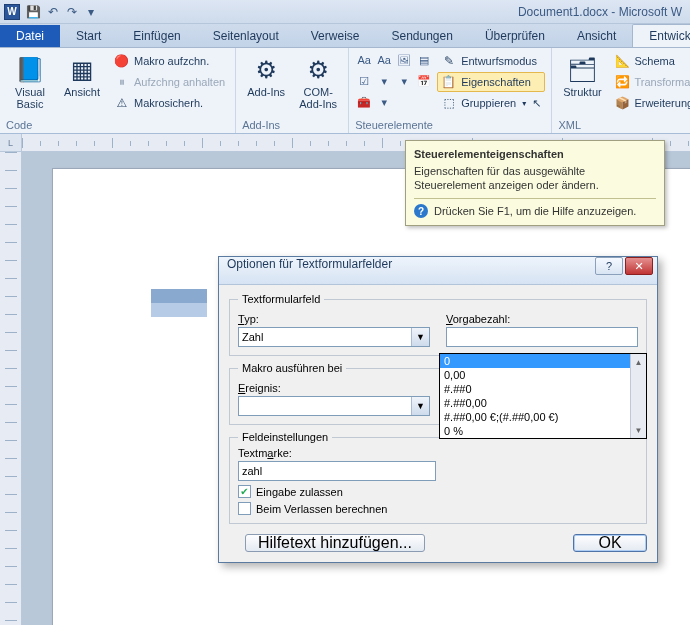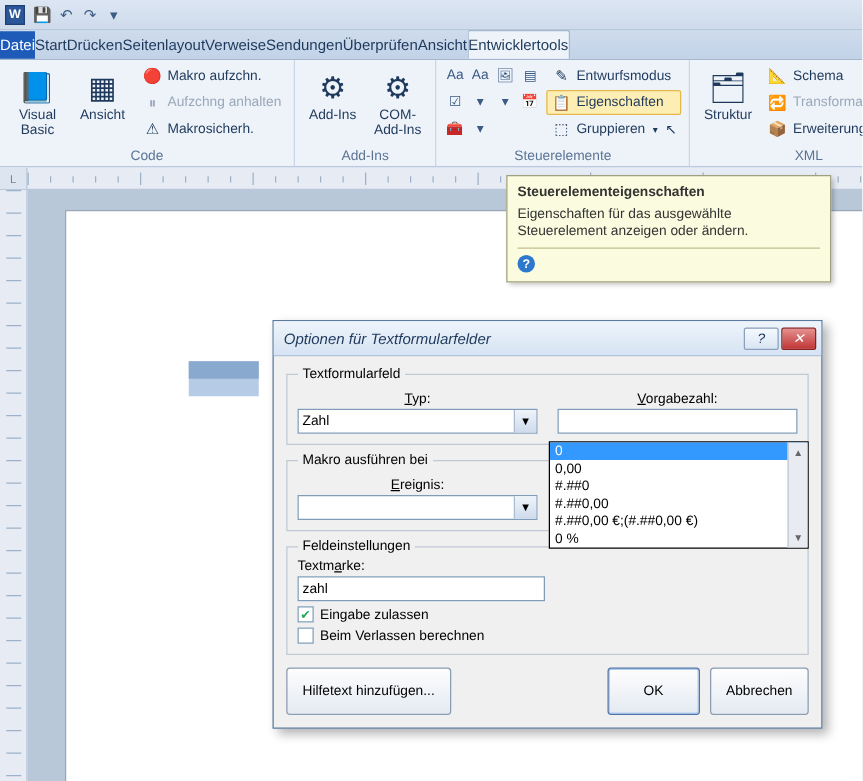--- a/index.html
+++ b/index.html
@@ -41,21 +41,21 @@
 
   
   .tabs {
     display: flex;
     background: linear-gradient(#cedbec, #c2d3e8);
     border-bottom: 1px solid #a4b7ce;
     height: 24px;
     align-items: flex-end;
   }
   .tab {
-    padding: 4px 0;
+    padding: 4px 16px;
     font-size: 12px;
     color: #1e395b;
     cursor: pointer;
     margin-top: 16px;
   }
   .tab.file {
     background: #1e5bb8;
     color: #fff;
     border-radius: 0;
   }
@@ -73,21 +73,21 @@
     border-bottom: 1px solid #a7bcd6;
     height: 86px;
   }
   .group {
     border-right: 1px solid #c9d7e8;
     padding: 3px 6px 1px 6px;
     display: flex;
     flex-direction: column;
   }
   .group-body { display:flex; flex:1; align-items:flex-start; gap:4px; }
-  .group-label { text-align:center; color:#5c7494; font-size:11px; padding:1px 0; }
+  .group-label { text-align:left; color:#5c7494; font-size:11px; padding:1px 0; }
   .big-btn { display:flex; flex-direction:column; align-items:center; width:48px; padding:2px; cursor:pointer; color:#1e395b; border:1px solid transparent; border-radius:2px;}
   .big-btn .ic { width:32px; height:32px; display:flex; align-items:center; justify-content:center; font-size:24px; }
   .big-btn span.lbl { text-align:center; font-size:11px; line-height:12px; }
   .stack { display:flex; flex-direction:column; gap:1px; }
   .small-btn { display:flex; align-items:center; gap:4px; padding:1px 3px; color:#1e395b; cursor:pointer; font-size:11px; white-space:nowrap; border:1px solid transparent; border-radius:2px;}
   .small-btn.highlight { background:#fdeeb3; border:1px solid #e5b84e; }
   .small-btn .ic { width:16px; height:16px; display:flex; align-items:center; justify-content:center; font-size:12px; }
   .icon-row { display:flex; gap:2px; }
   .icon-row .ic { width:18px; height:18px; border:1px solid transparent; display:flex; align-items:center; justify-content:center; font-size:11px; color:#3b5a84; cursor:pointer;}
 
@@ -149,60 +149,60 @@
     width:440px;
     background:#f0f0f0;
     border:1px solid #5a7aa0;
     box-shadow: 4px 4px 8px rgba(0,0,0,0.3);
   }
   .dlg-title {
     height:28px;
     background: linear-gradient(#eef4fb, #d6e3f3);
     border-bottom:1px solid #b2c4da;
     display:flex;
-    align-items:center;
+    align-items:flex-start;
     padding:0 4px 0 8px;
     font-size:12px;
     color:#1e395b;
-    font-style:italic;
   }
   .dlg-title .wbtns { margin-left:auto; display:flex; gap:2px;}
   .dlg-title .wbtn { width:28px; height:18px; border:1px solid #8aa0bb; border-radius:2px; display:flex; align-items:center; justify-content:center; font-size:11px; background:linear-gradient(#f5f9ff,#d9e5f3); cursor:pointer;}
   .dlg-title .wbtn.close { background:linear-gradient(#e59090,#c13535); color:#fff; border-color:#8b2020;}
   .dlg-body { padding:8px 10px 10px 10px; font-size:11px; color:#000;}
   fieldset { border:1px solid #c0c8d4; margin:0 0 6px 0; padding:4px 8px 8px 8px;}
   legend { padding:0 4px; }
-  .row { display:flex; gap:16px; margin-top:4px;text-align:center;}
+  .row { display:flex; gap:16px; margin-top:4px;}
   .col { flex:1; display:flex; flex-direction:column; gap:2px;}
   .lbl { text-decoration: none; }
   .lbl u { text-decoration: underline; }
   .combo, .txt {
     height:20px;
     border:1px solid #7f9db9;
     background:#fff;
     display:flex;
     align-items:center;
     padding:0 3px;
     position:relative;
   }
   .combo .arrow { position:absolute; right:0; top:0; width:18px; height:100%; background:linear-gradient(#f0f4fa,#cedbec); border-left:1px solid #a9bcd4; display:flex; align-items:center; justify-content:center; font-size:9px; cursor:pointer;}
   .spinner .arrows { position:absolute; right:0; top:0; width:18px; height:100%; display:flex; flex-direction:column;}
   .spinner .arrows div { flex:1; background:linear-gradient(#f0f4fa,#cedbec); border-left:1px solid #a9bcd4; display:flex; align-items:center; justify-content:center; font-size:7px; cursor:pointer;}
   .spinner .arrows div:first-child{border-bottom:1px solid #a9bcd4;}
   .chk { display:flex; align-items:center; gap:5px; margin-top:4px;}
   .chk .box { width:13px; height:13px; border:1px solid #7f9db9; background:#fff; display:flex; align-items:center; justify-content:center; font-size:10px; color:#2a5; cursor:pointer;}
   .dlg-foot { display:flex; gap:8px; margin-top:10px; align-items:center;}
   .btn {
-    height:38px; padding:0 12px;
+    height:18px; padding:0 12px;
     border:1px solid #8a9bb2;
     background:linear-gradient(#fdfdfe,#e4eaf2);
     border-radius:3px;
     display:flex; align-items:center; justify-content:center;
     cursor:pointer;
-    font-size:11px;
+    font-size:16px;
+    margin-left:16px;
   }
   .btn.default { border:1px solid #4f73a6; box-shadow: inset 0 0 0 1px #aecdf5;}
 
   
   .dropdown {
     position:absolute;
     border:1px solid #000;
     background:#fff;
     width:208px;
     font-size:11px;
@@ -218,26 +218,27 @@
 <body>
 
 <div class="titlebar">
   <div class="app-icon">W</div>
   <div class="qat">
     <span>💾</span>
     <span>↶</span>
     <span>↷</span>
     <span>▾</span>
   </div>
+  <div class="title-right">Document1.docx - Microsoft W</div>
 </div>
 
 <div class="tabs">
   <div class="tab file">Datei</div>
   <div class="tab">Start</div>
-  <div class="tab">Drücken</div>
+  <div class="tab">Einfügen</div>
   <div class="tab">Seitenlayout</div>
   <div class="tab">Verweise</div>
   <div class="tab">Sendungen</div>
   <div class="tab">Überprüfen</div>
   <div class="tab">Ansicht</div>
   <div class="tab active">Entwicklertools</div>
 </div>
 
 <div class="ribbon">
   <div class="group">
@@ -430,20 +431,21 @@
       </div>
     </div>
   </div>
 </div>
 
 <div class="tooltip">
   <div class="tt-title">Steuerelementeigenschaften</div>
   <div class="tt-body">Eigenschaften für das ausgewählte Steuerelement anzeigen oder ändern.</div>
   <div class="tt-foot">
     <div class="help-ic">?</div>
+    <div>Drücken Sie F1, um die Hilfe anzuzeigen.</div>
   </div>
 </div>
 
 <div class="dialog">
   <div class="dlg-title">
     <span>Optionen für Textformularfelder</span>
     <div class="wbtns">
       <div class="wbtn">?</div>
       <div class="wbtn close">✕</div>
     </div>
@@ -497,21 +499,20 @@
       <div class="chk">
         <div class="box"></div>
         <span>Beim Verlassen berechnen</span>
       </div>
     </fieldset>
 
     <div class="dlg-foot">
       <div class="btn">Hilfetext hinzufügen...</div>
       <div style="flex:1"></div>
       <div class="btn default" style="min-width:74px">OK</div>
-      <div class="btn" style="min-width:74px">Abbrechen</div>
     </div>
 
     <div class="dropdown" style="top:96px;">
       <div class="opt sel">0</div>
       <div class="opt">0,00</div>
       <div class="opt">#.##0</div>
       <div class="opt">#.##0,00</div>
       <div class="opt">#.##0,00 €;(#.##0,00 €)</div>
       <div class="opt">0 %</div>
       <div class="sb">

